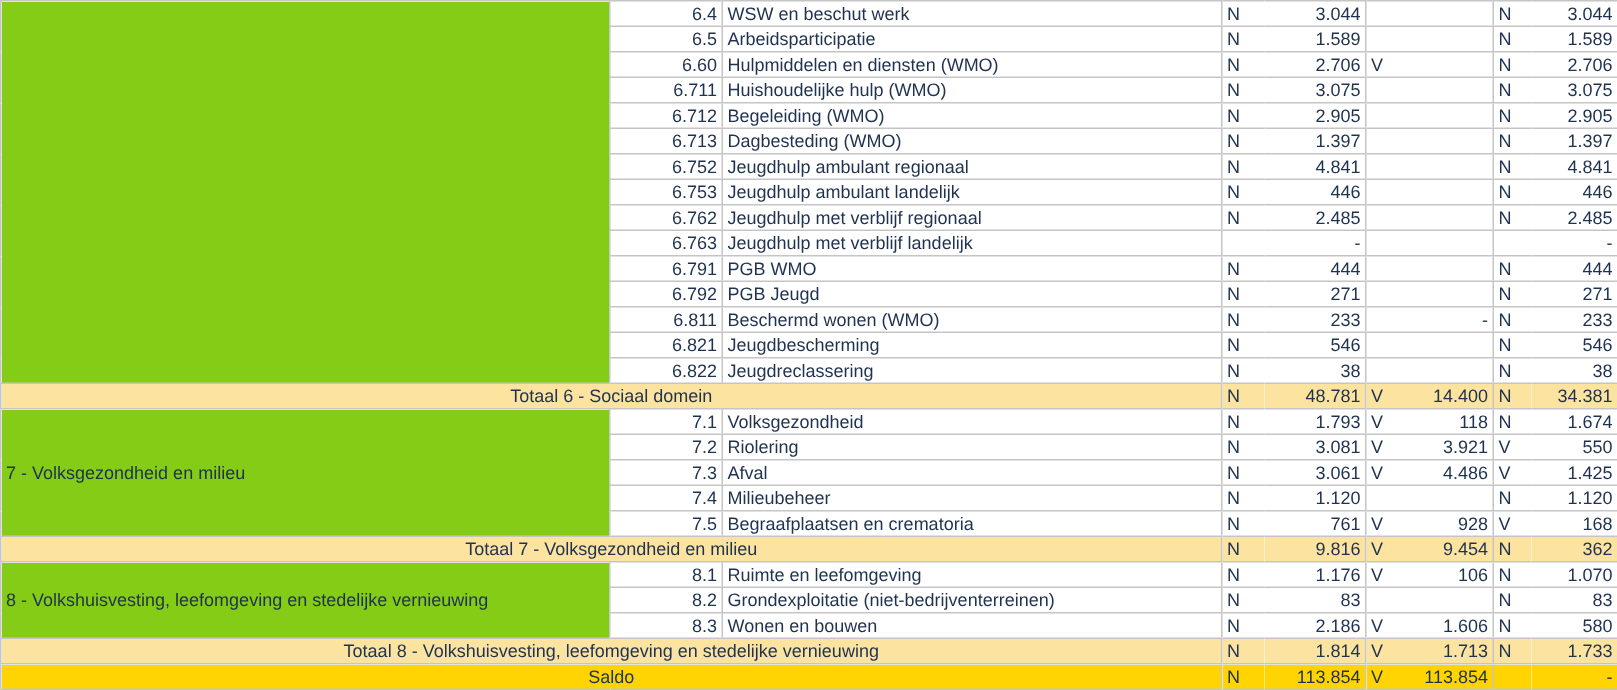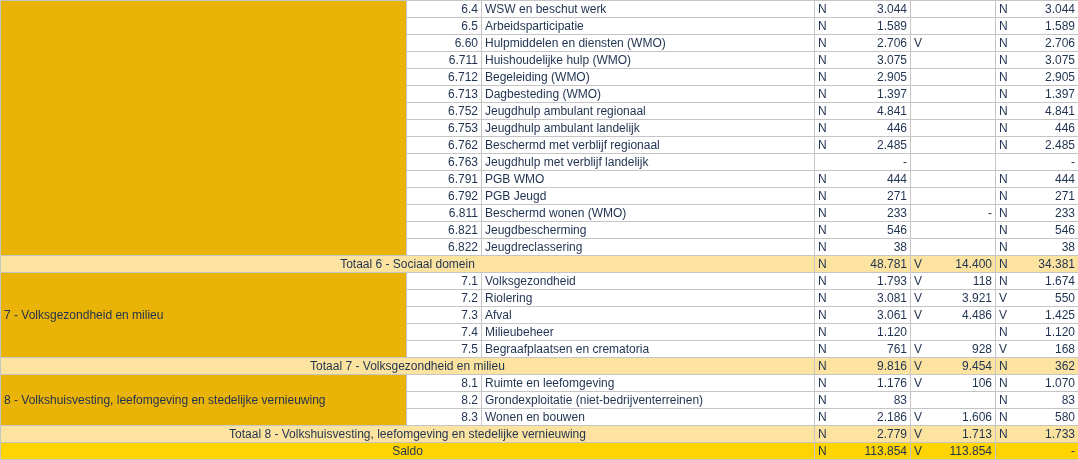--- a/index.html
+++ b/index.html
@@ -23,21 +23,21 @@
     line-height:16px;
     padding:0 3px;
     border-bottom:1px solid #C5C5C5;
     white-space:nowrap;
     overflow:hidden;
     vertical-align:middle;
   }
   td.c-sec{
     vertical-align:top;
     text-align:left;
-    background:#eab308;
+    background:#84cc16;
   }
   td.c-code{border-left:1px solid #C5C5C5;text-align:right;}
   td.c-desc{border-left:1px solid #C5C5C5;}
   td.c-flag{border-left:1px solid #C5C5C5;padding-left:5px;}
   td.c-num{text-align:right;padding-right:5px;}
   tr.total td{background:var(--total-bg);}
   tr.saldo td{background:var(--saldo-bg);}
   tr.total td.c-label, tr.saldo td.c-label{text-align:center;}
 </style>
 </head>
@@ -132,21 +132,21 @@
         <td class="c-desc">Jeugdhulp ambulant landelijk</td>
         <td class="c-flag">N</td>
         <td class="c-num">446</td>
         <td class="c-flag"></td>
         <td class="c-num"></td>
         <td class="c-flag">N</td>
         <td class="c-num">446</td>
       </tr>
       <tr>
         <td class="c-code">6.762</td>
-        <td class="c-desc">Beschermd met verblijf regionaal</td>
+        <td class="c-desc">Jeugdhulp met verblijf regionaal</td>
         <td class="c-flag">N</td>
         <td class="c-num">2.485</td>
         <td class="c-flag"></td>
         <td class="c-num"></td>
         <td class="c-flag">N</td>
         <td class="c-num">2.485</td>
       </tr>
       <tr>
         <td class="c-code">6.763</td>
         <td class="c-desc">Jeugdhulp met verblijf landelijk</td>
@@ -303,21 +303,21 @@
         <td class="c-flag">N</td>
         <td class="c-num">2.186</td>
         <td class="c-flag">V</td>
         <td class="c-num">1.606</td>
         <td class="c-flag">N</td>
         <td class="c-num">580</td>
       </tr>
       <tr class="total">
         <td class="c-label" colspan="3">Totaal 8 - Volkshuisvesting, leefomgeving en stedelijke vernieuwing</td>
         <td class="c-flag">N</td>
-        <td class="c-num">2.779</td>
+        <td class="c-num">1.814</td>
         <td class="c-flag">V</td>
         <td class="c-num">1.713</td>
         <td class="c-flag">N</td>
         <td class="c-num">1.733</td>
       </tr>
       <tr class="saldo">
         <td class="c-label" colspan="3">Saldo</td>
         <td class="c-flag">N</td>
         <td class="c-num">113.854</td>
         <td class="c-flag">V</td>

